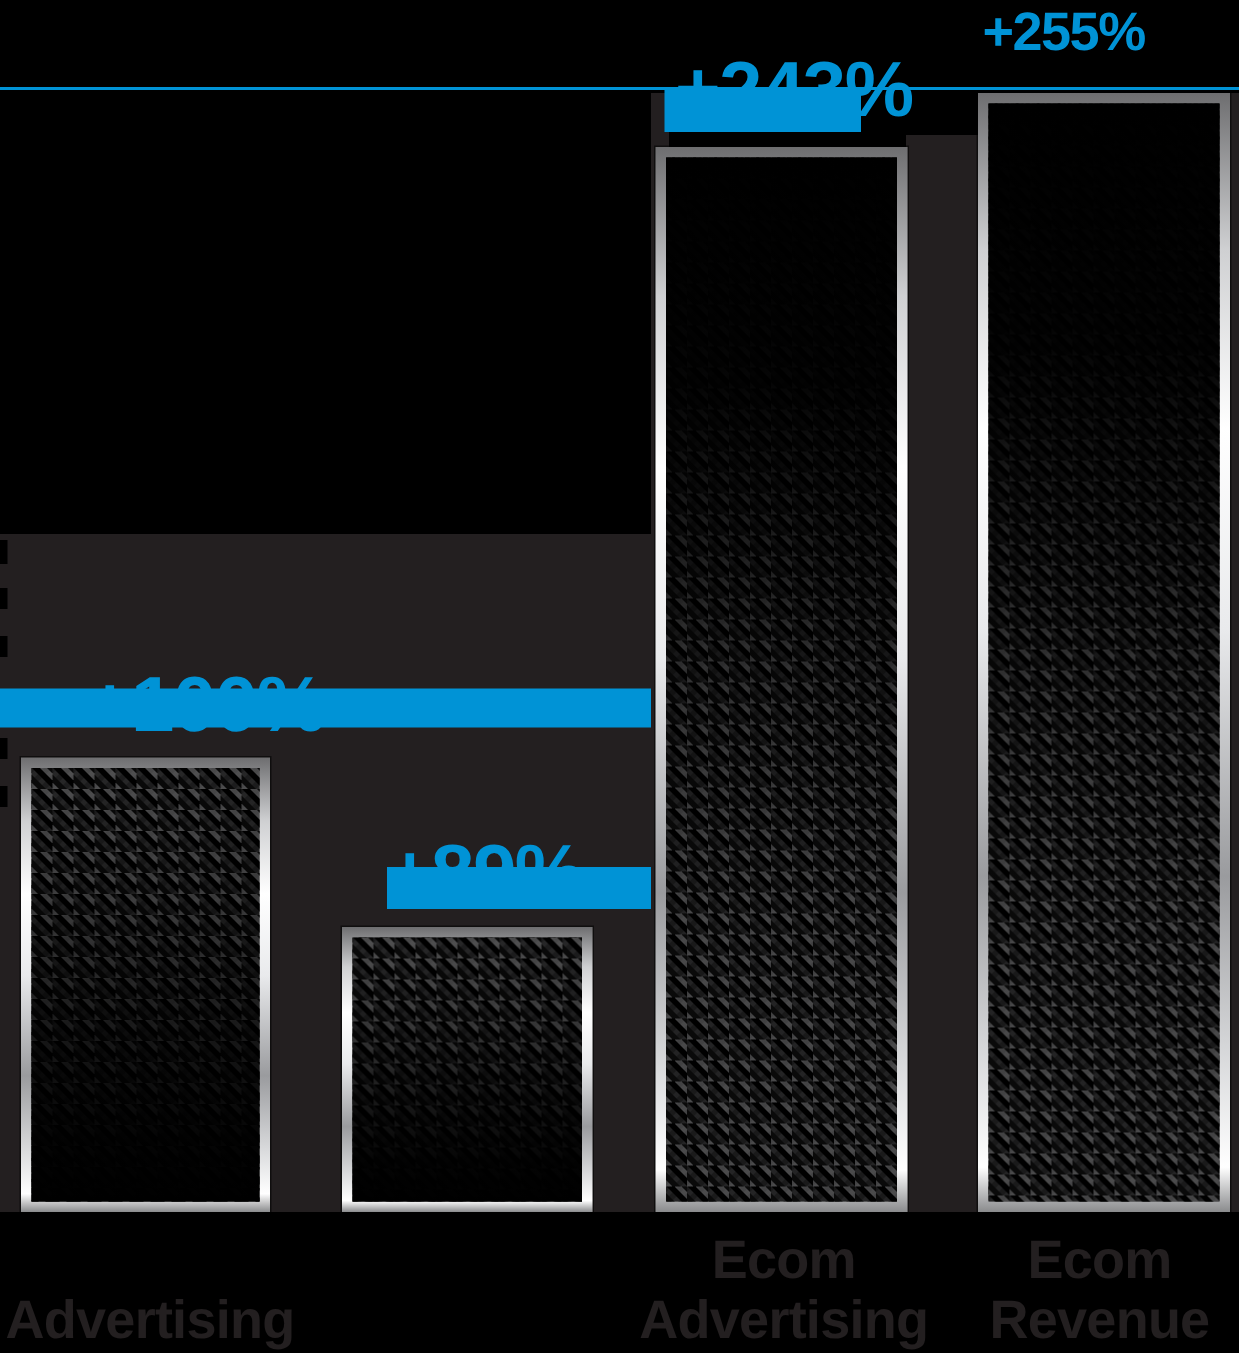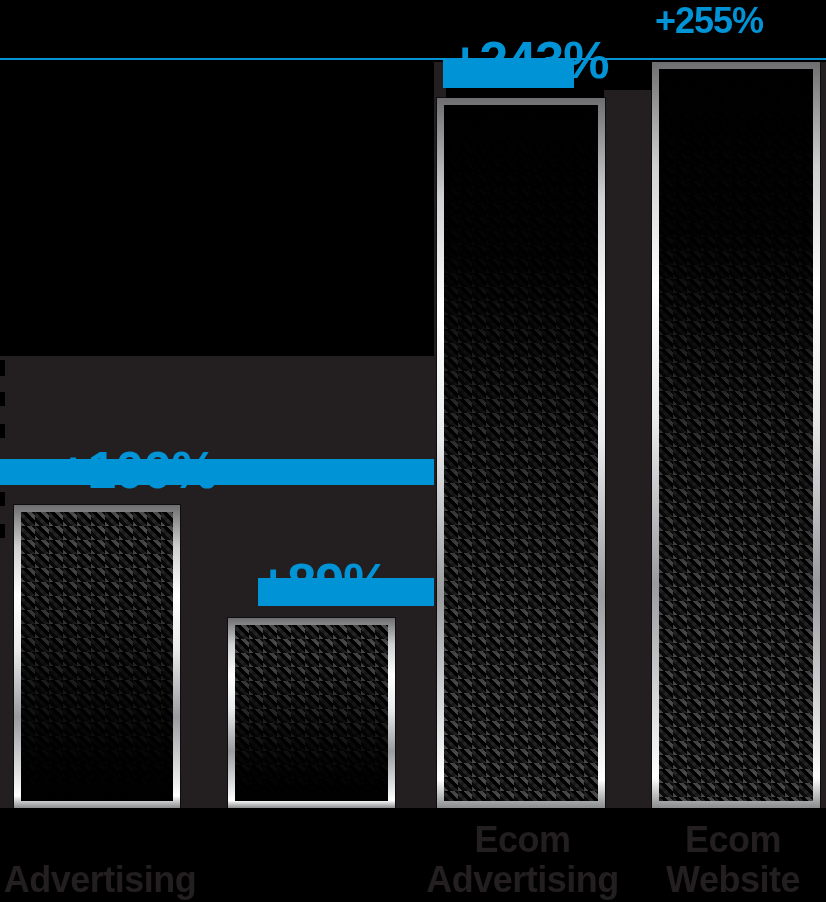--- a/index.html
+++ b/index.html
@@ -189,18 +189,18 @@
   <div class="cat" style="left:215px; width:195px;">
   </div>
 
   <div class="cat" style="left:415px; width:215px;">
     <div>Ecom</div>
     <div>Advertising</div>
   </div>
 
   <div class="cat" style="left:640px; width:186px;">
     <div>Ecom</div>
-    <div>Website</div>
+    <div>Revenue</div>
   </div>
 
   <div class="bg-bottom-black" style="top:808px;height:10px;"></div>
 
 </div>
 
 </body></html>

